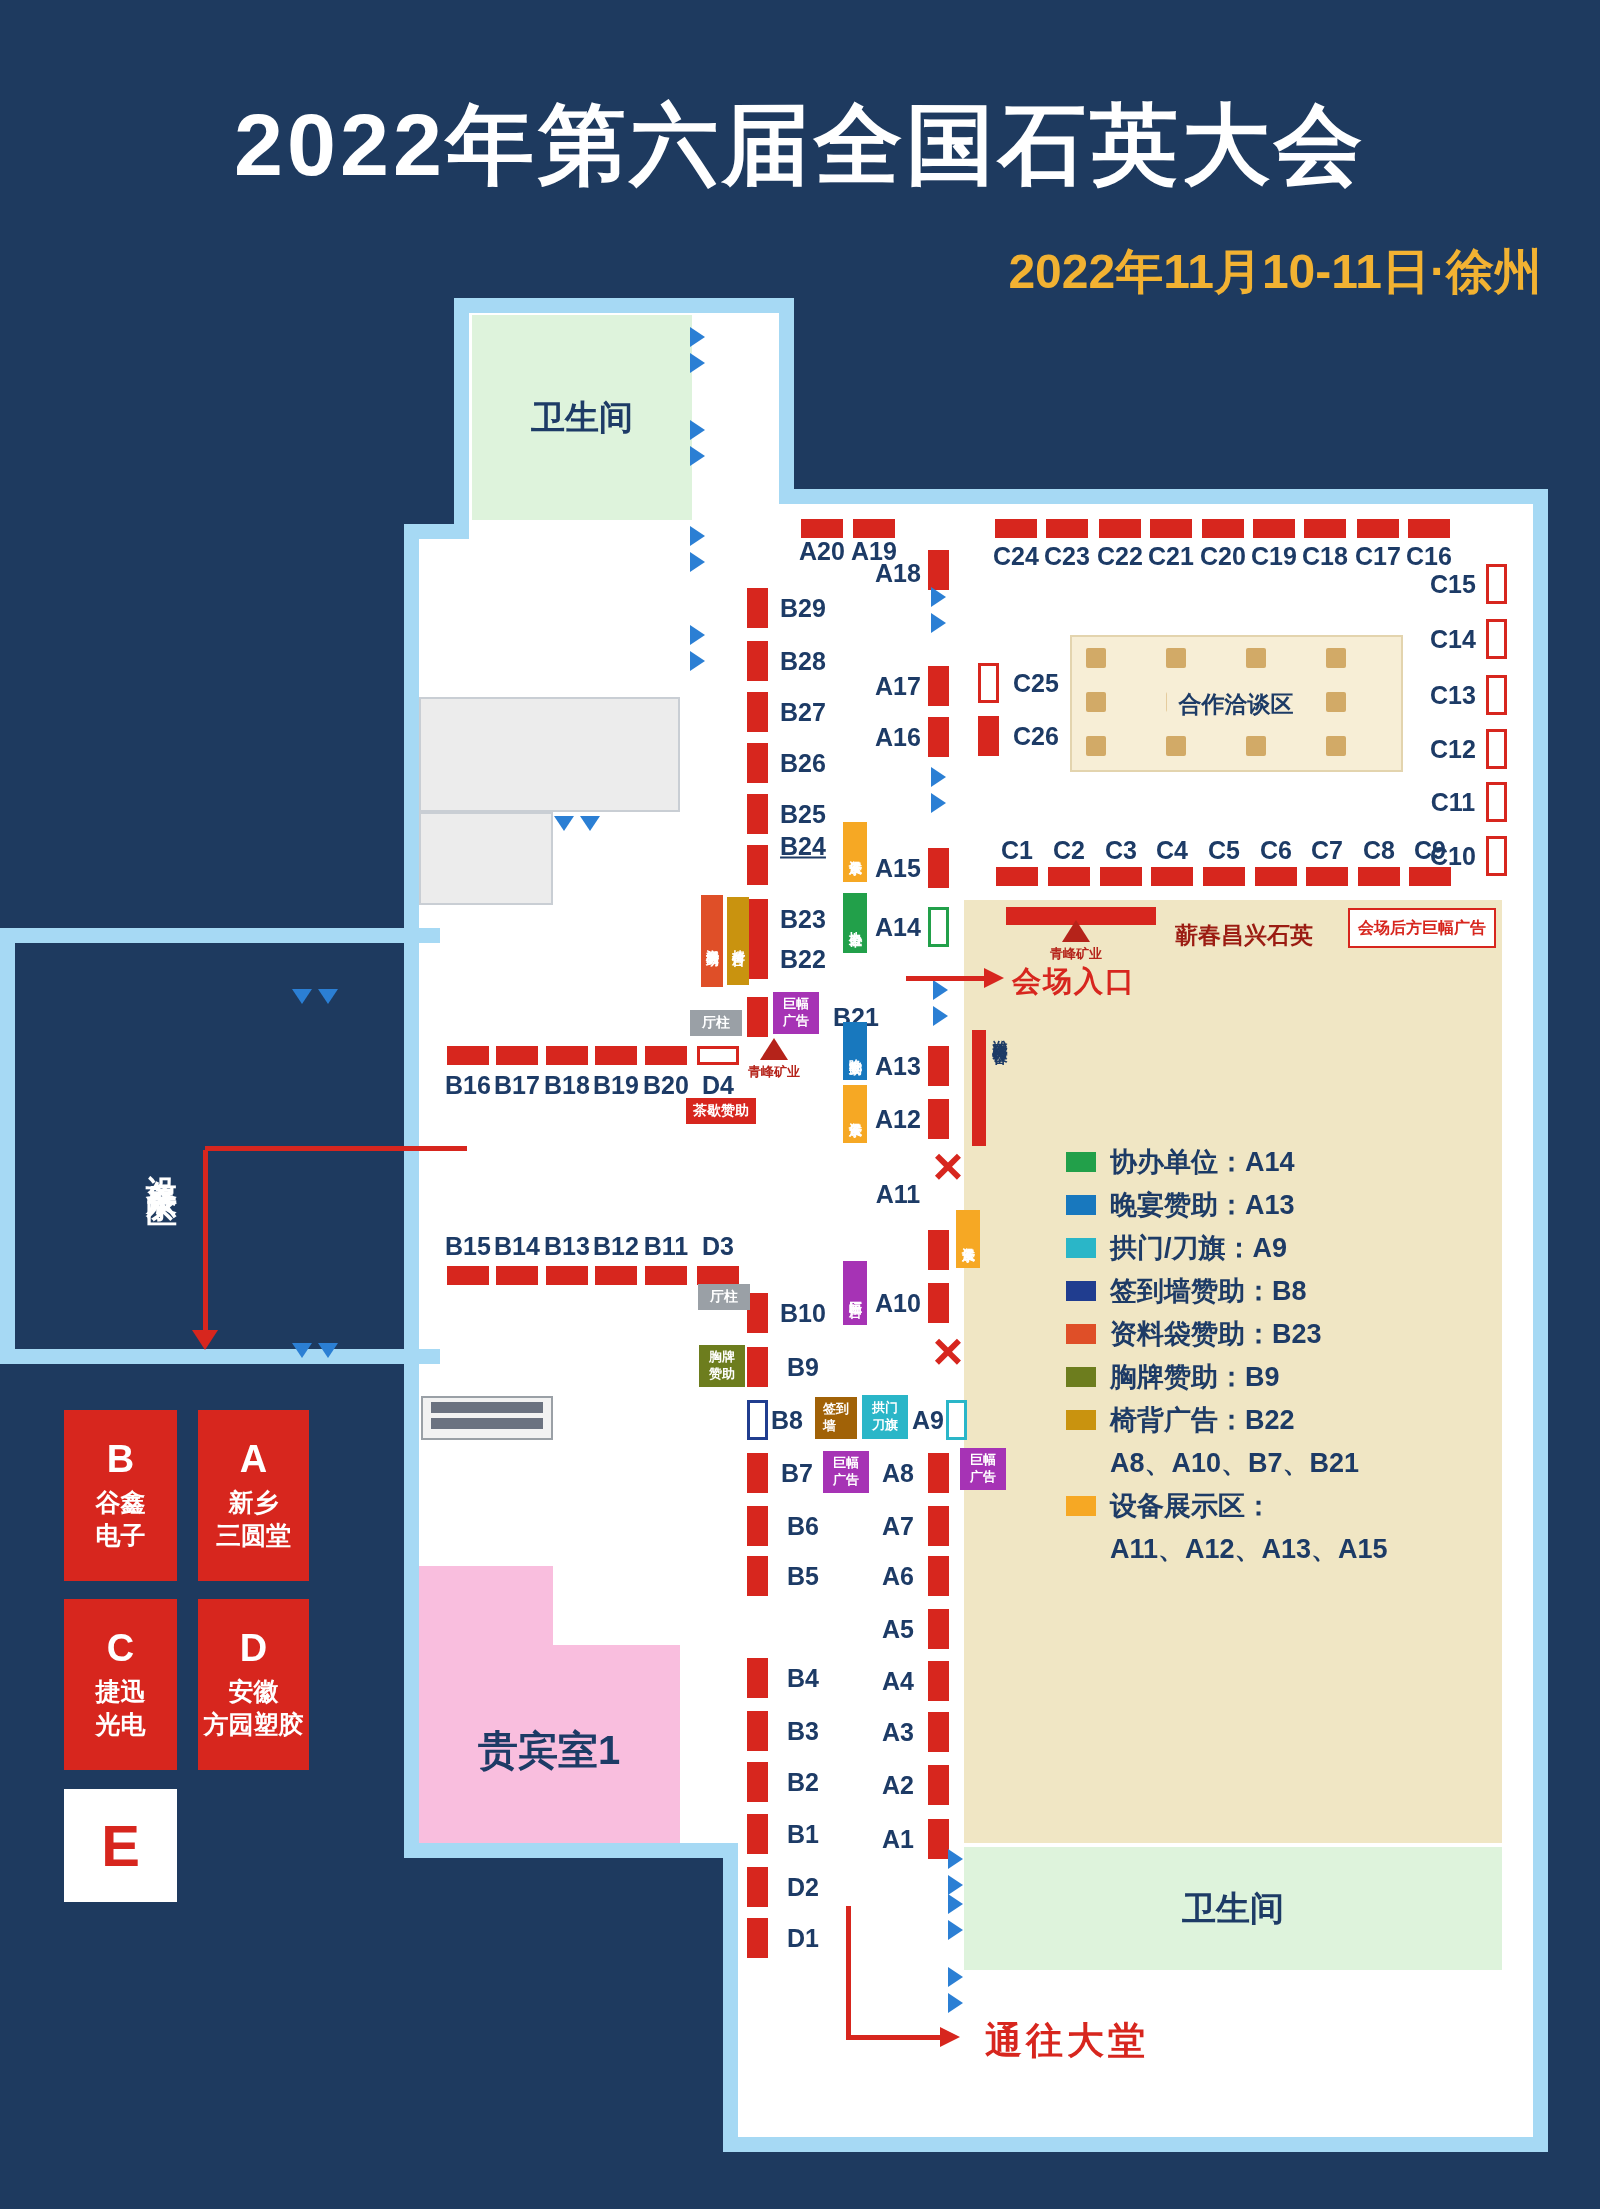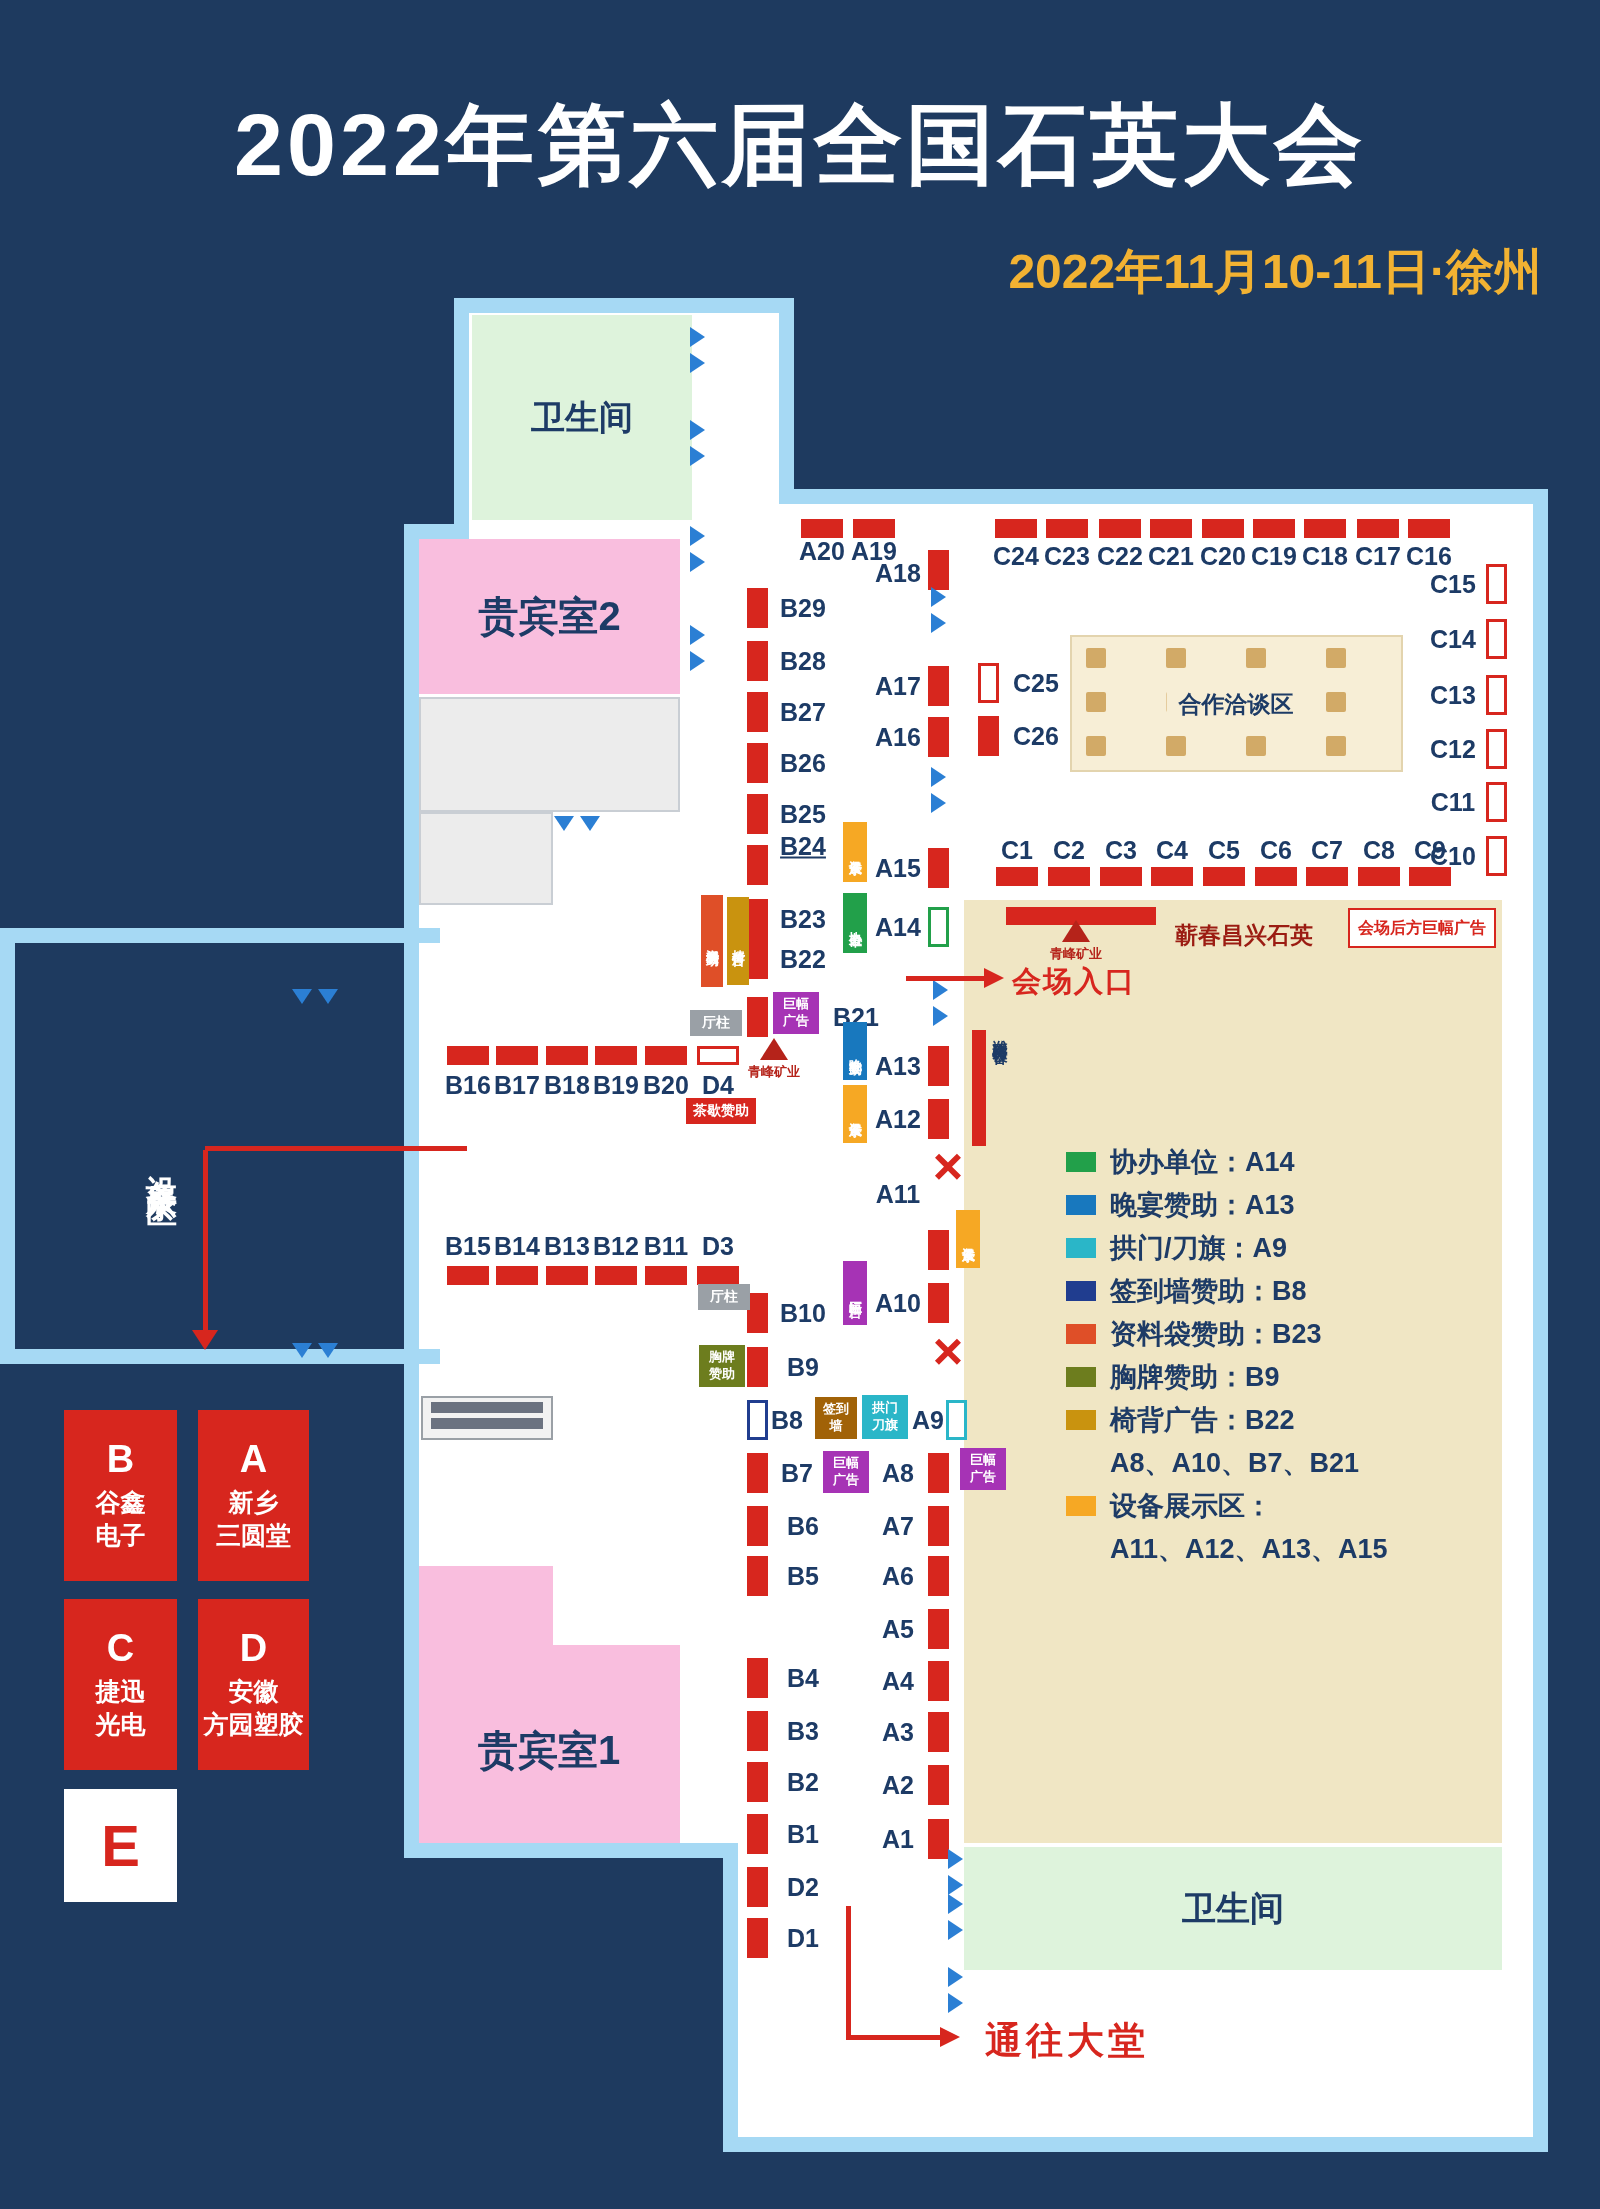--- a/index.html
+++ b/index.html
@@ -25,21 +25,21 @@
   .mtable{position:absolute;width:20px;height:20px;background:#d2aa67;z-index:4;border-radius:2px;}
   .booth{position:absolute;z-index:3;}
   .booth.red{background:#d7261e;}
   .booth.outline-red{background:#fff;border:3px solid #d7261e;}
   .booth.outline-green{background:#fff;border:3px solid #22a04a;}
   .booth.outline-cyan{background:#fff;border:3px solid #2ab6c8;}
   .booth.outline-navy{background:#fff;border:3px solid #203d8f;}
   .blabel{position:absolute;z-index:4;transform:translate(-50%,-50%);color:#1d3b66;
           font-size:25px;font-weight:600;white-space:nowrap;}
   .tag{position:absolute;z-index:4;color:#fff;display:flex;align-items:center;justify-content:center;
-       text-align:center;font-weight:600;}
+       font-weight:600;}
   .tag.v{writing-mode:vertical-rl;font-size:13px;letter-spacing:1px;}
   .tag.h2{font-size:13px;line-height:1.3;white-space:pre-line;}
   .tag.h1{font-size:14px;}
   .door-v{position:absolute;width:15px;height:46px;z-index:4;}
   .door-v::before,.door-v::after{content:"";position:absolute;left:0;width:0;height:0;
        border-top:10px solid transparent;border-bottom:10px solid transparent;border-left:15px solid #2b7fd4;}
   .door-v::before{top:0;}.door-v::after{bottom:0;}
   .door-h{position:absolute;width:46px;height:15px;z-index:4;}
   .door-h::before,.door-h::after{content:"";position:absolute;top:0;width:0;height:0;
        border-left:10px solid transparent;border-right:10px solid transparent;border-top:15px solid #2b7fd4;}
@@ -86,23 +86,20 @@
 
   <div class="title">2022年第六届全国石英大会</div>
   <div class="date">2022年11月10-11日·徐州</div>
 
   <div class="base" style="left:454px;top:298px;width:340px;height:241px;"></div>
   <div class="base" style="left:404px;top:524px;width:319px;height:1334px;"></div>
   <div class="base" style="left:723px;top:489px;width:825px;height:1663px;"></div>
 
   <div class="room green" style="left:472px;top:315px;width:220px;height:205px;z-index:1;">
     <span>卫生间</span>
-  </div>
-  <div class="room pink" style="left:419px;top:539px;width:261px;height:155px;">
-    <span>贵宾室2</span>
   </div>
   <div class="room gray" style="left:419px;top:697px;width:261px;height:115px;"></div>
   <div class="room gray" style="left:419px;top:812px;width:134px;height:93px;"></div>
   <div class="room pink" style="left:419px;top:1566px;width:134px;height:277px;"></div>
   <div class="room pink" style="left:419px;top:1645px;width:261px;height:198px;"></div>
   <div class="blabel" style="left:549px;top:1750px;font-size:40px;font-weight:700;">贵宾室1</div>
   <div class="cream" style="left:964px;top:900px;width:538px;height:943px;"></div>
   <div class="room green" style="left:964px;top:1847px;width:538px;height:123px;z-index:3;">
     <span>卫生间</span>
   </div>

